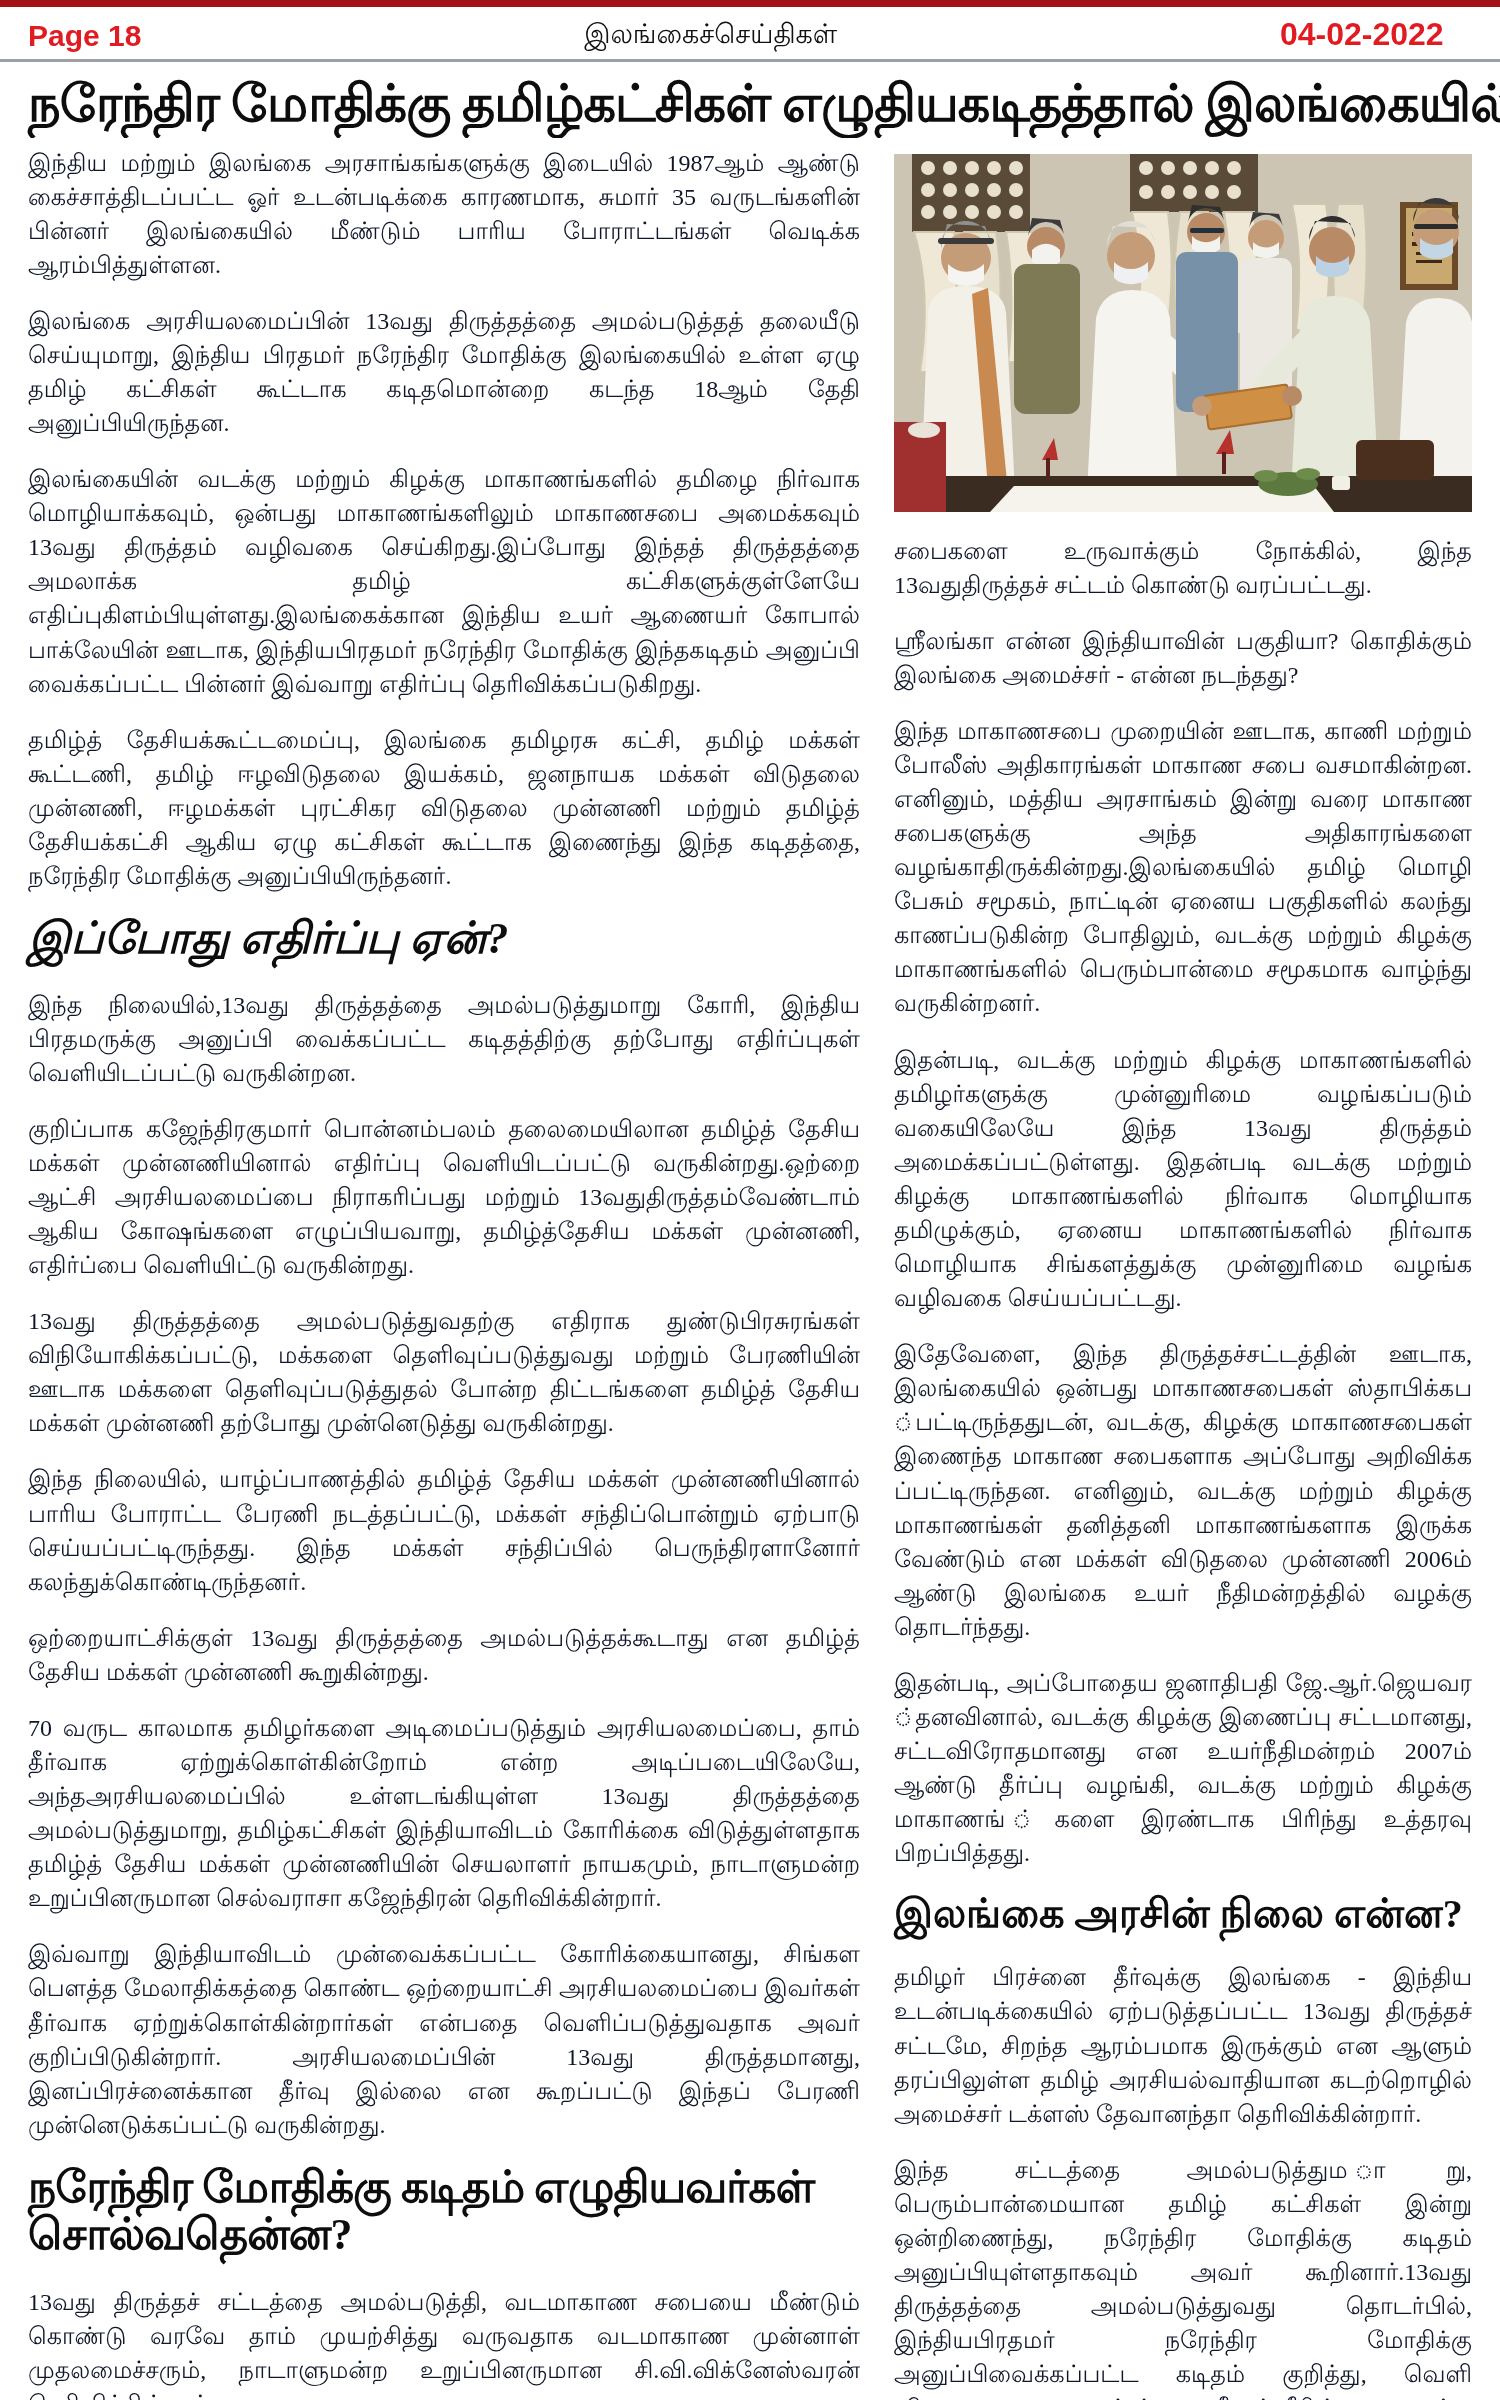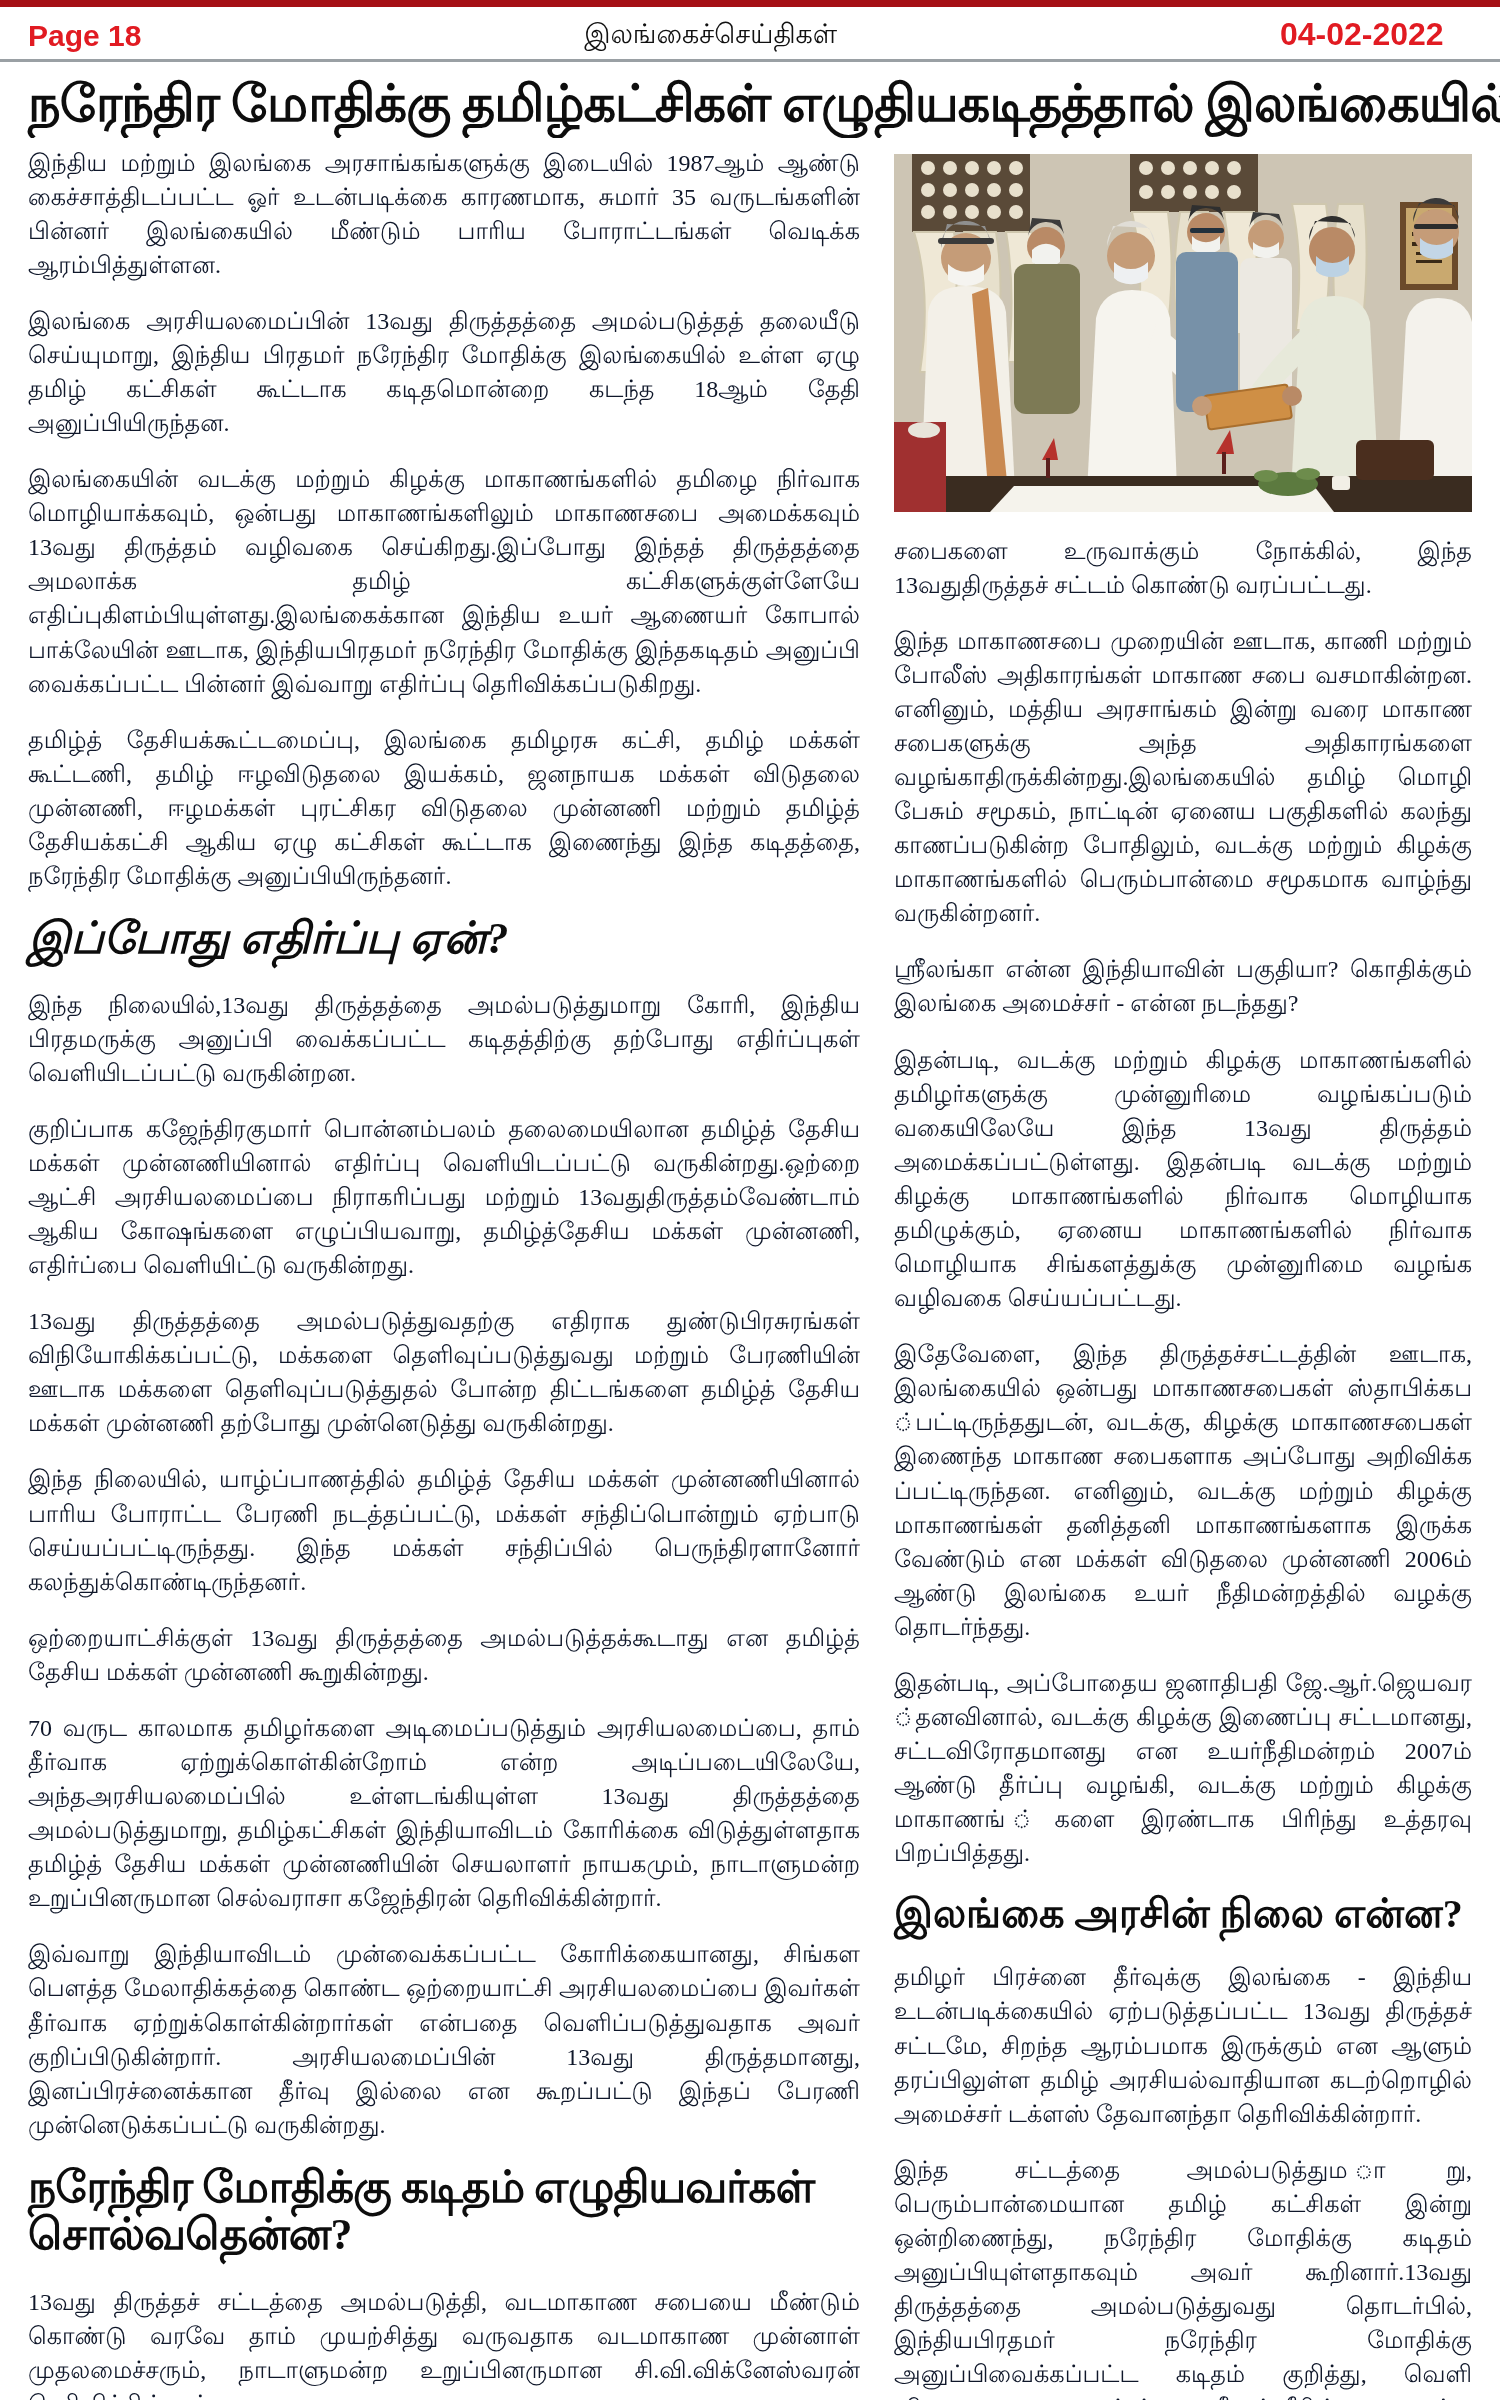--- a/index.html
+++ b/index.html
@@ -211,22 +211,22 @@
           <ellipse cx="414" cy="320" rx="12" ry="6" fill="#6d8c4c"></ellipse>
           <rect x="438" y="322" width="18" height="14" rx="3" fill="#f2efe6"></rect>
           <rect x="0" y="268" width="52" height="90" fill="#a03030"></rect>
           <ellipse cx="30" cy="276" rx="16" ry="8" fill="#e8e4da"></ellipse>
           <rect x="462" y="286" width="78" height="40" rx="6" fill="#4a2e1e"></rect>
         </g>
       </svg>
     </div>
 
     <p class="para">சபைகளை உருவாக்கும் நோக்கில், இந்த 13வதுதிருத்தச் சட்டம் கொண்டு வரப்பட்டது.</p>
+    <p class="para">ஸ்ரீலங்கா என்ன இந்தியாவின் பகுதியா? கொதிக்கும் இலங்கை அமைச்சர் - என்ன நடந்தது?</p>
     <p class="para">இந்த மாகாணசபை முறையின் ஊடாக, காணி மற்றும் போலீஸ் அதிகாரங்கள் மாகாண சபை வசமாகின்றன. எனினும், மத்திய அரசாங்கம் இன்று வரை மாகாண சபைகளுக்கு அந்த அதிகாரங்களை வழங்காதிருக்கின்றது.இலங்கையில் தமிழ் மொழி பேசும் சமூகம், நாட்டின் ஏனைய பகுதிகளில் கலந்து காணப்படுகின்ற போதிலும், வடக்கு மற்றும் கிழக்கு மாகாணங்களில் பெரும்பான்மை சமூகமாக வாழ்ந்து வருகின்றனர்.</p>
-    <p class="para">ஸ்ரீலங்கா என்ன இந்தியாவின் பகுதியா? கொதிக்கும் இலங்கை அமைச்சர் - என்ன நடந்தது?</p>
     <p class="para">இதன்படி, வடக்கு மற்றும் கிழக்கு மாகாணங்களில் தமிழர்களுக்கு முன்னுரிமை வழங்கப்படும் வகையிலேயே இந்த 13வது திருத்தம் அமைக்கப்பட்டுள்ளது. இதன்படி வடக்கு மற்றும் கிழக்கு மாகாணங்களில் நிர்வாக மொழியாக தமிழுக்கும், ஏனைய மாகாணங்களில் நிர்வாக மொழியாக சிங்களத்துக்கு முன்னுரிமை வழங்க வழிவகை செய்யப்பட்டது.</p>
     <p class="para">இதேவேளை, இந்த திருத்தச்சட்டத்தின் ஊடாக, இலங்கையில் ஒன்பது மாகாணசபைகள் ஸ்தாபிக்கப ்பட்டிருந்ததுடன், வடக்கு, கிழக்கு மாகாணசபைகள் இணைந்த மாகாண சபைகளாக அப்போது அறிவிக்க ப்பட்டிருந்தன. எனினும், வடக்கு மற்றும் கிழக்கு மாகாணங்கள் தனித்தனி மாகாணங்களாக இருக்க வேண்டும் என மக்கள் விடுதலை முன்னணி 2006ம் ஆண்டு இலங்கை உயர் நீதிமன்றத்தில் வழக்கு தொடர்ந்தது.</p>
     <p class="para">இதன்படி, அப்போதைய ஜனாதிபதி ஜே.ஆர்.ஜெயவர ்தனவினால், வடக்கு கிழக்கு இணைப்பு சட்டமானது, சட்டவிரோதமானது என உயர்நீதிமன்றம் 2007ம் ஆண்டு தீர்ப்பு வழங்கி, வடக்கு மற்றும் கிழக்கு மாகாணங் ்களை இரண்டாக பிரிந்து உத்தரவு பிறப்பித்தது.</p>
     <div class="h-big2">இலங்கை அரசின் நிலை என்ன?</div>
     <p class="para">தமிழர் பிரச்னை தீர்வுக்கு இலங்கை - இந்திய உடன்படிக்கையில் ஏற்படுத்தப்பட்ட 13வது திருத்தச் சட்டமே, சிறந்த ஆரம்பமாக இருக்கும் என ஆளும் தரப்பிலுள்ள தமிழ் அரசியல்வாதியான கடற்றொழில் அமைச்சர் டக்ளஸ் தேவானந்தா தெரிவிக்கின்றார்.</p>
     <p class="para">இந்த சட்டத்தை அமல்படுத்தும ாறு, பெரும்பான்மையான தமிழ் கட்சிகள் இன்று ஒன்றிணைந்து, நரேந்திர மோதிக்கு கடிதம் அனுப்பியுள்ளதாகவும் அவர் கூறினார்.13வது திருத்தத்தை அமல்படுத்துவது தொடர்பில், இந்தியபிரதமர் நரேந்திர மோதிக்கு அனுப்பிவைக்கப்பட்ட கடிதம் குறித்து, வெளி விவகார அமைச்சர் ஜீ.எல்.பீரிஸ் கருத்து வெளியிட்டுள்ளார்.</p>
 
   </div>
 
 </div>

